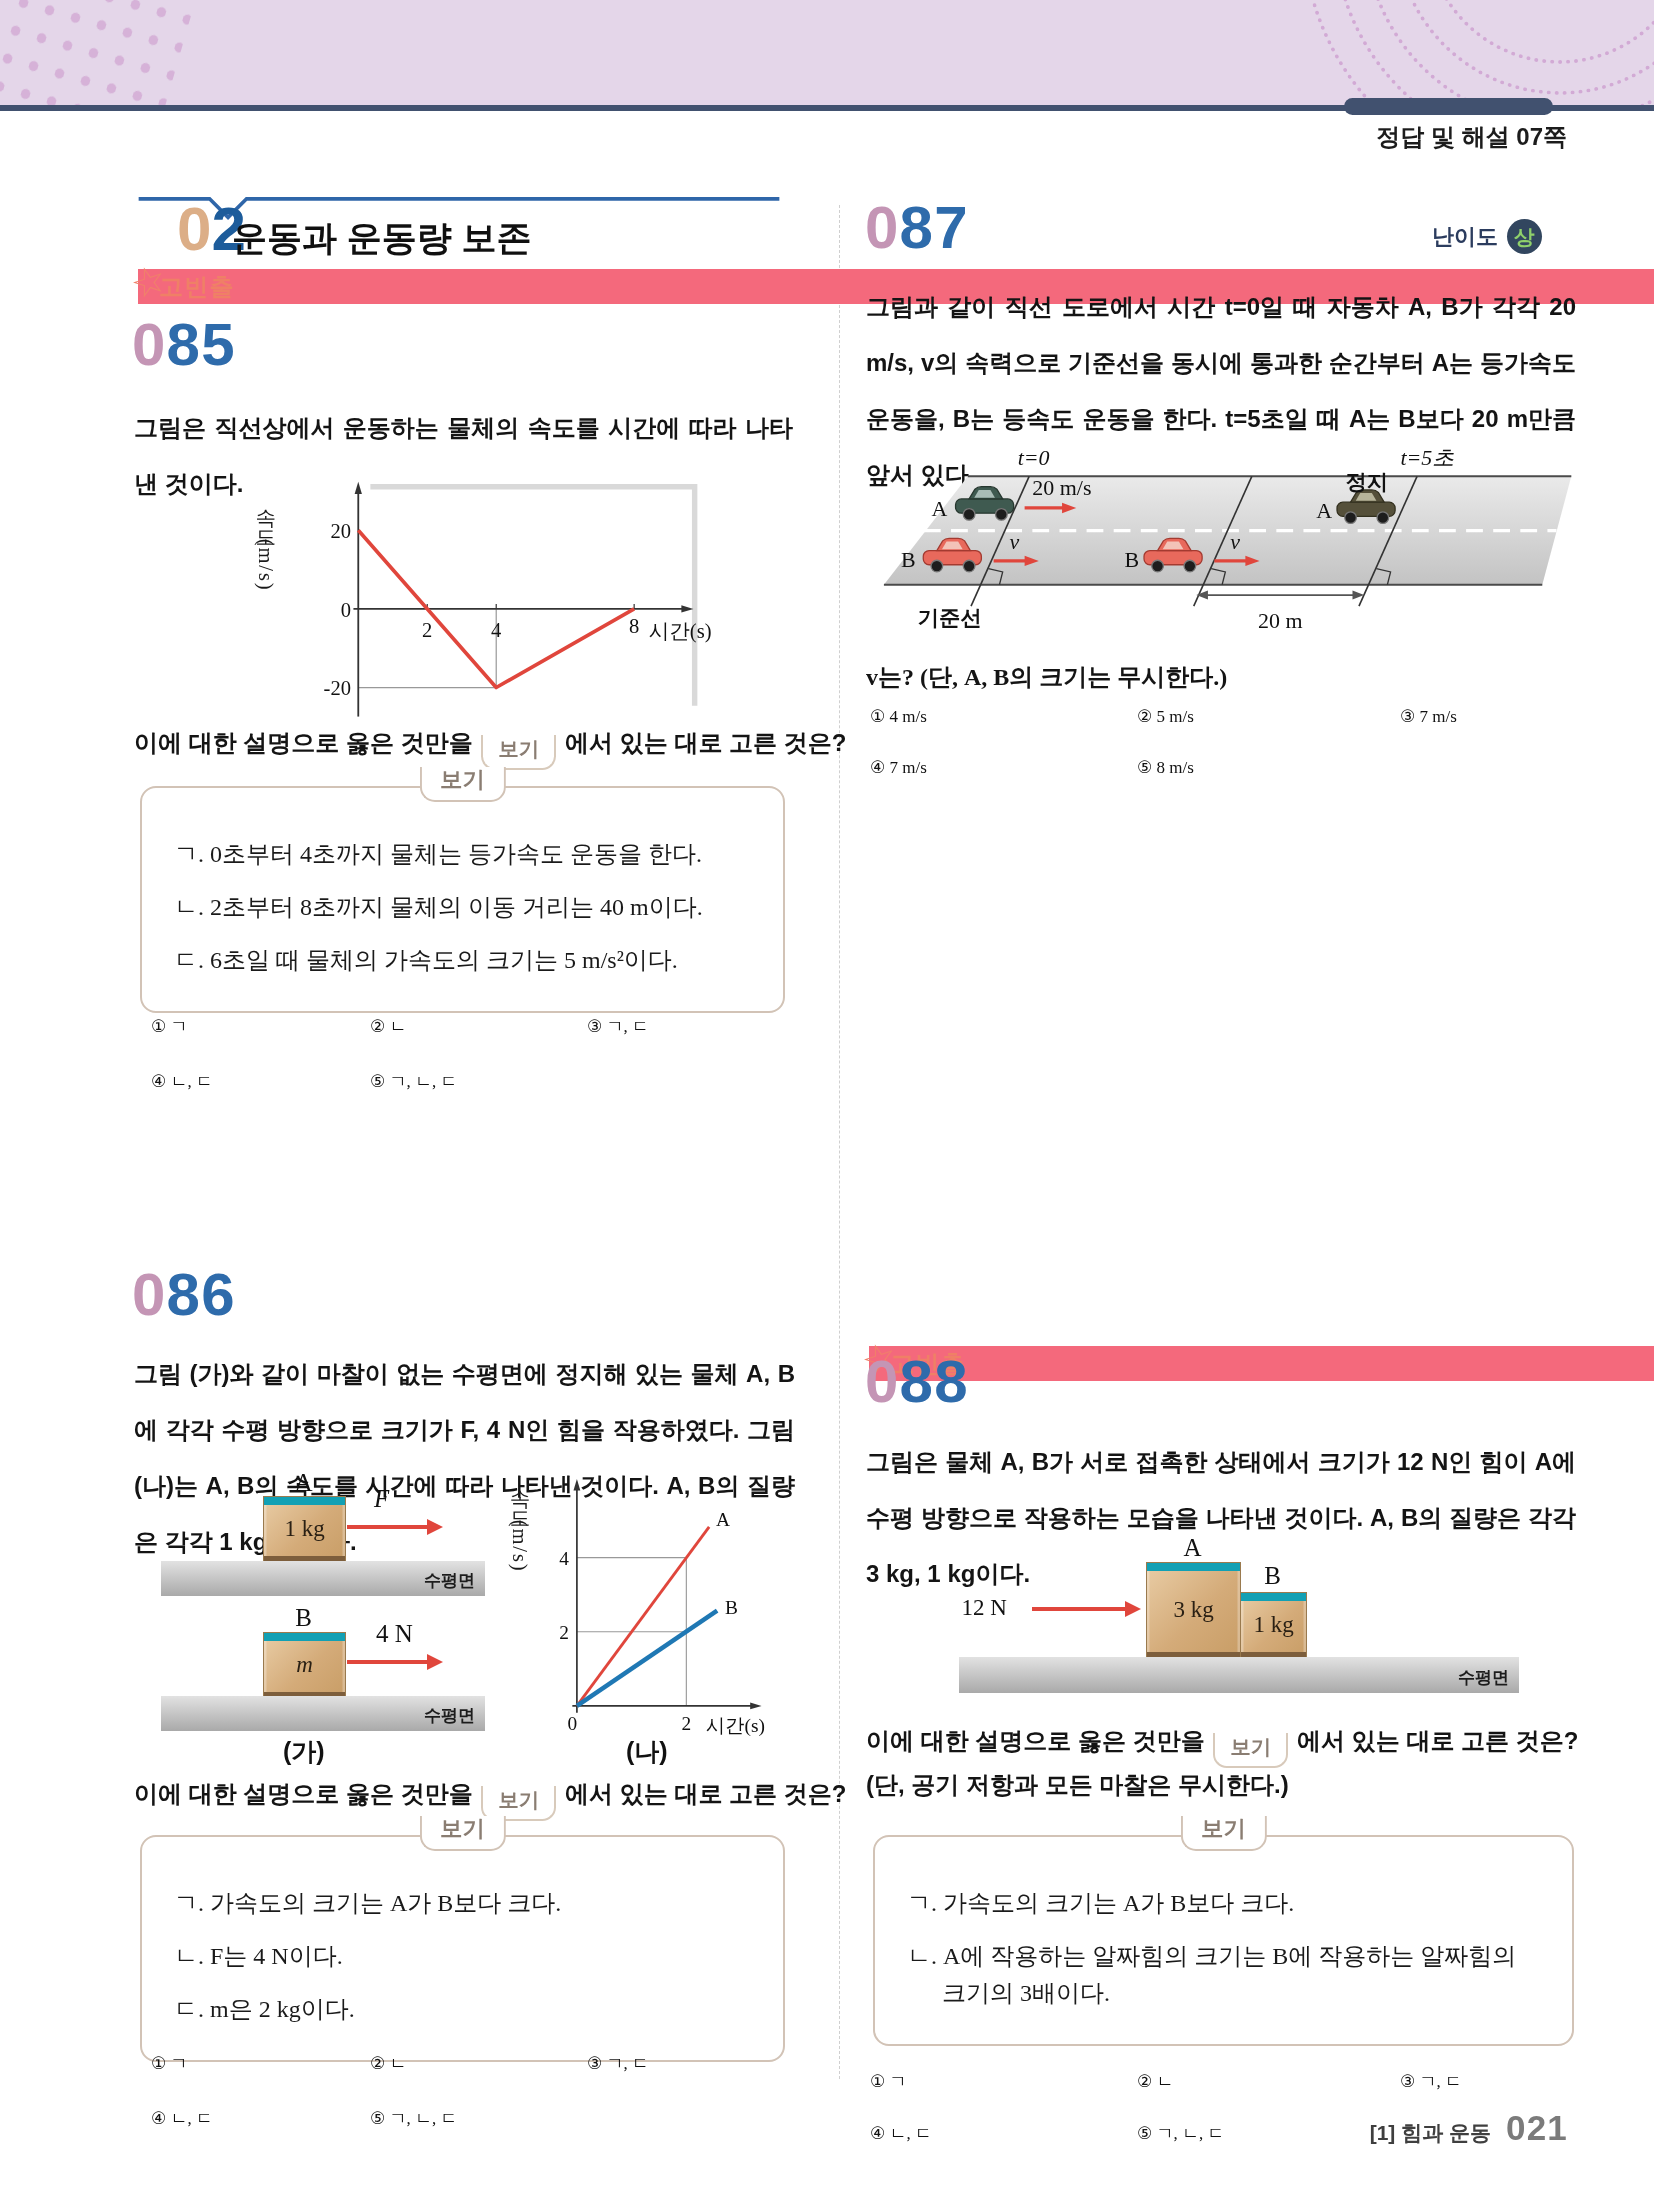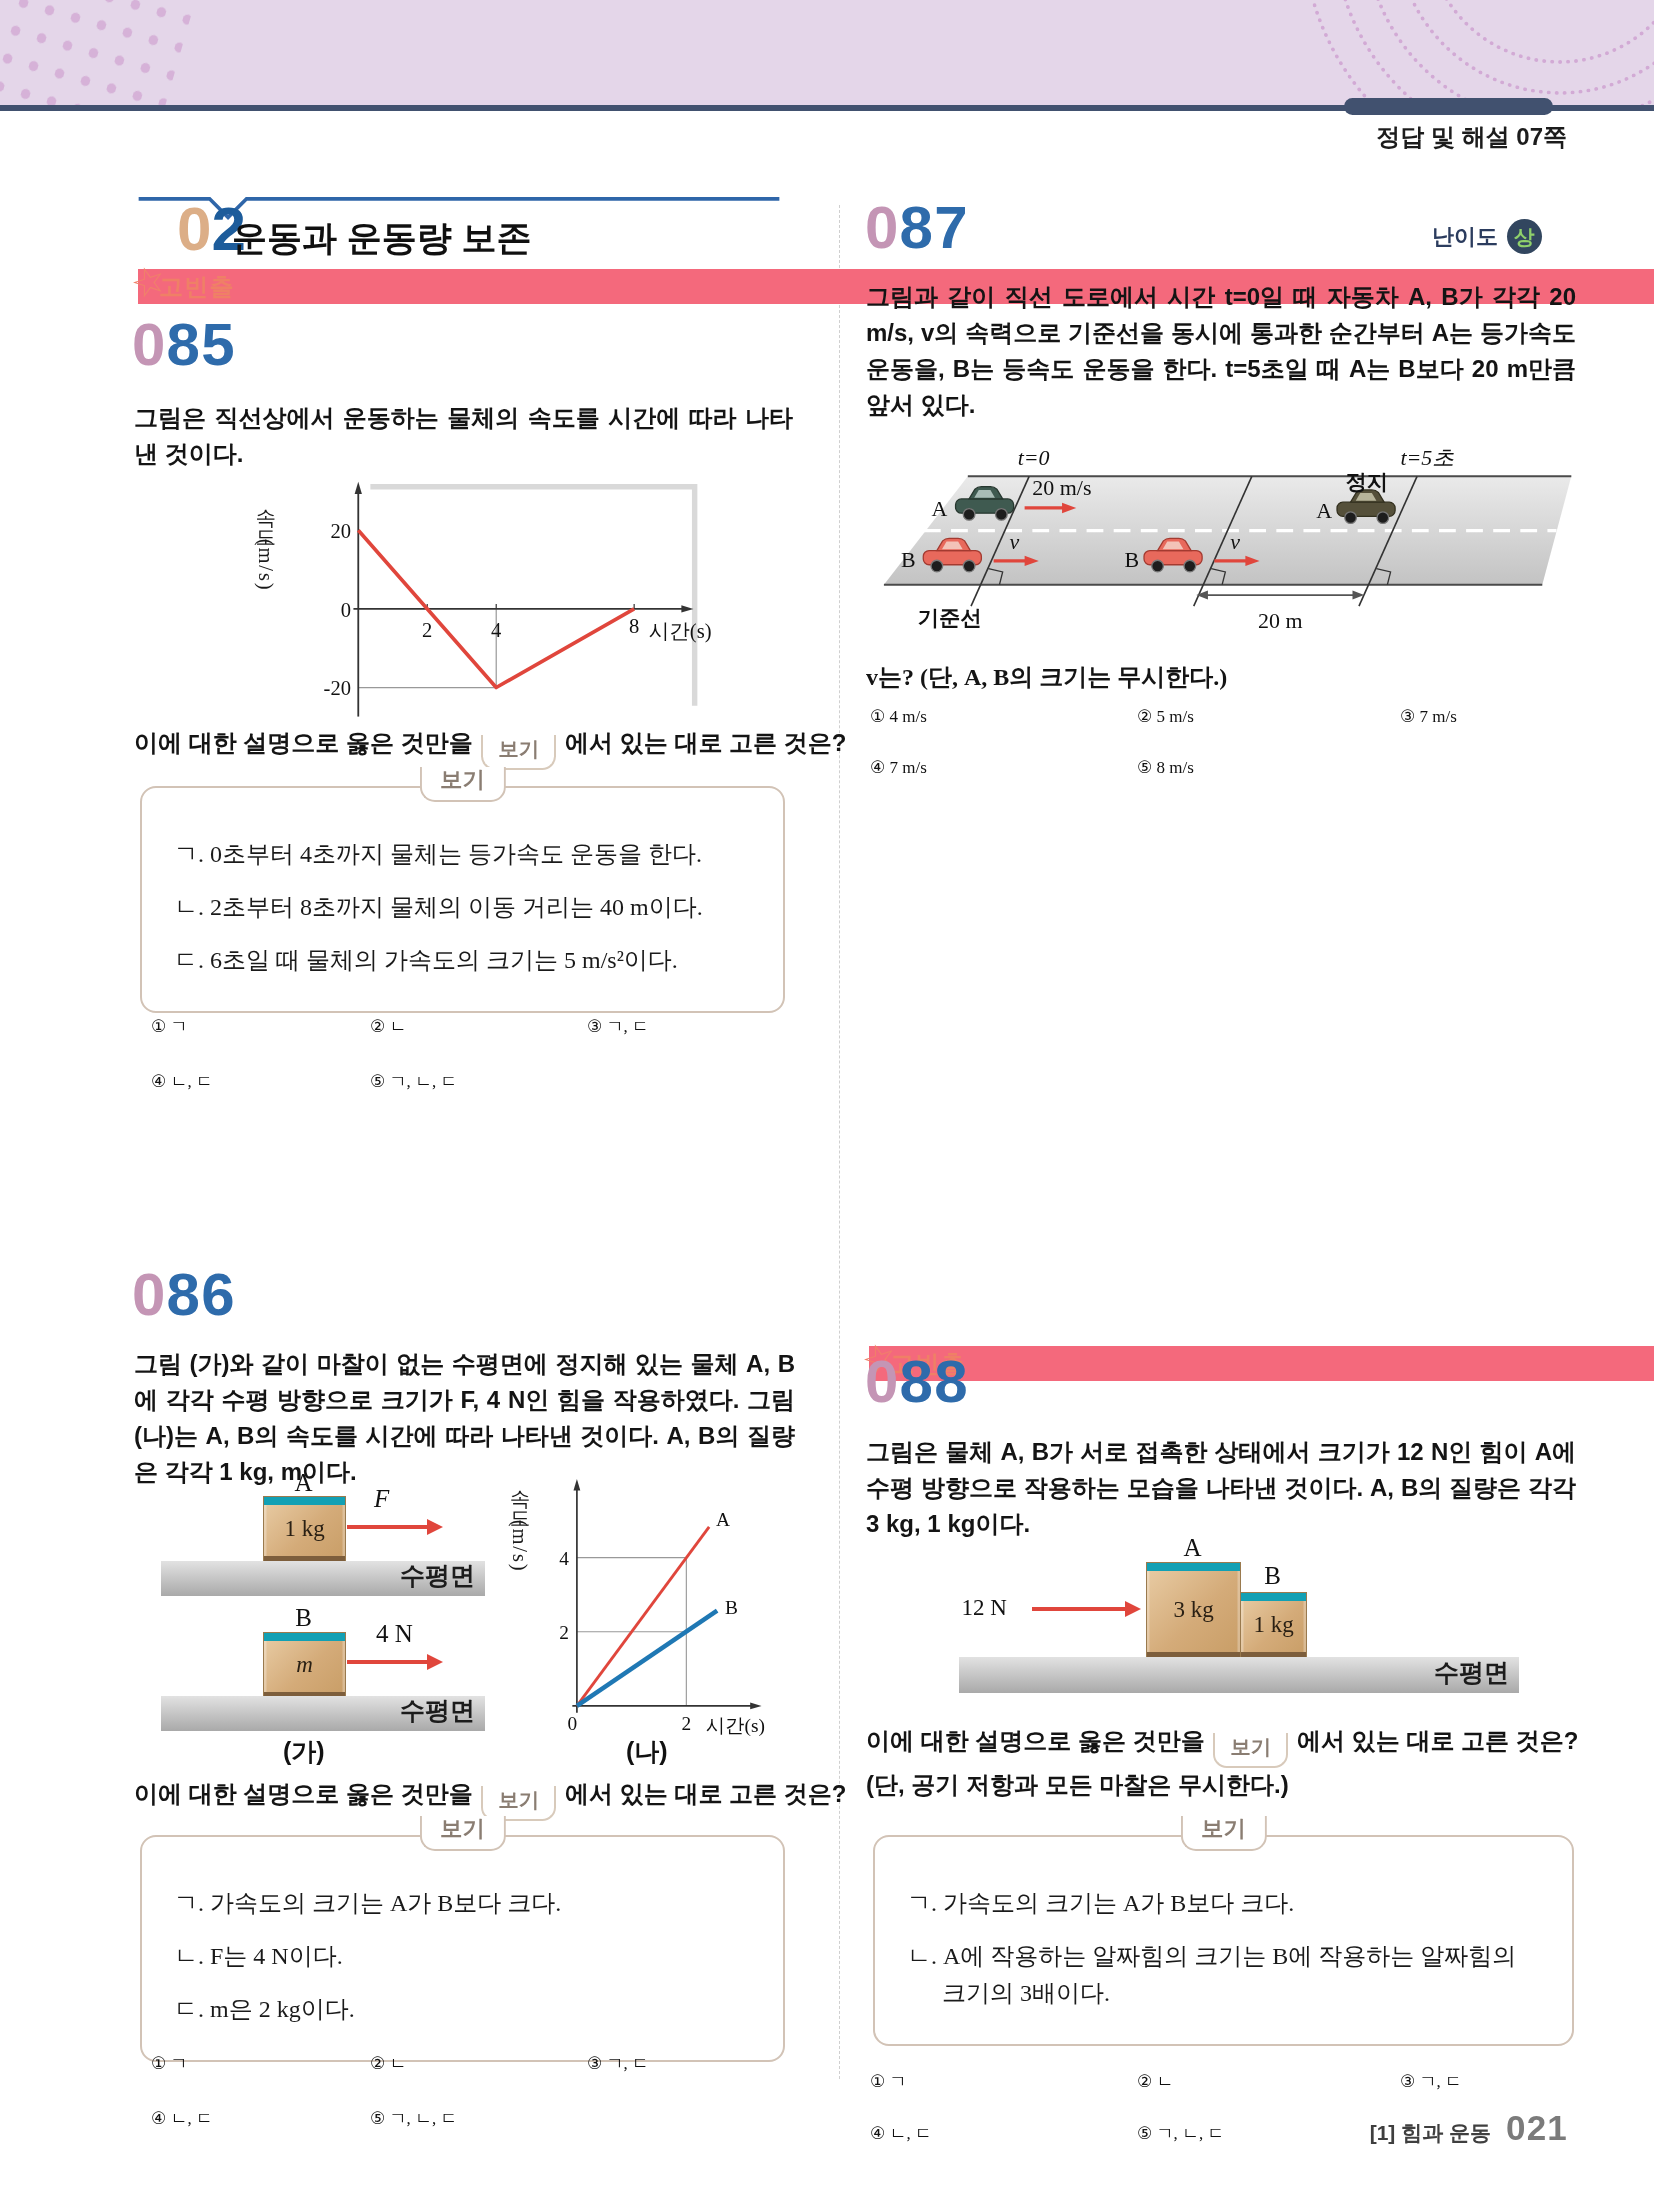--- a/index.html
+++ b/index.html
@@ -15,21 +15,21 @@
   .navy-bar{left:0;top:105px;width:1654px;height:6.2px;background:#41516f;}
   .navy-tab{left:1344px;top:98px;width:209px;height:17.4px;border-radius:8.7px;background:#41516f;}
   .header-note{top:121px;right:87px;font-size:24px;font-weight:700;color:#1c1c1c;}
 
   
   .prob-num{font-size:60px;font-weight:800;letter-spacing:1.2px;line-height:1;}
   .prob-num .d0{color:#c495b5;} .prob-num .d1{color:#2e6bab;margin-top:27px;}
   .sec-num{font-size:62px;font-weight:800;line-height:1;}
   .sec-num .d0{color:#dcae87;} .sec-num .d1{color:#1d5c9b;}
   .sec-title{font-size:35px;font-weight:800;color:#101010;}
-  .body-text{font-size:24px;line-height:36px;font-weight:700;color:#141414;text-align:justify;}
+  .body-text{font-size:24px;line-height:56px;font-weight:700;color:#141414;text-align:justify;}
   .serif{font-family:"Liberation Serif","DejaVu Serif","DejaVu Sans",serif;}
   .ask-line{font-size:24px;font-weight:700;color:#141414;white-space:nowrap;}
   .chip{display:inline-block;border:2.5px solid #d8cabb;border-top:none;border-radius:0 0 13.7px 13.7px;
         padding:0 15px 5px;font-size:20.5px;color:#8a7d72;font-weight:700;margin:0 8.7px;
         transform:translateY(5px);background:#fff;}
   .bogi-box{border:2.5px solid #d2c3b6;border-radius:16px;background:#fff;}
   .bogi-tab{position:absolute;top:-21px;left:50%;transform:translateX(-50%);background:#fff;
         border:2.5px solid #d2c3b6;border-top:none;border-radius:0 0 15px 15px;
         padding:0 18.7px 6.2px;font-size:22.4px;font-weight:700;color:#8a7d72;line-height:1.2;}
   .bogi-items{padding:32px 30px 16px 32px;}
@@ -50,21 +50,21 @@
   
   .vlabel{writing-mode:vertical-rl;font-family:"Liberation Serif","DejaVu Serif",serif;
           font-size:20.5px;color:#1a1a1a;letter-spacing:1.9px;}
   .block{position:absolute;background:linear-gradient(135deg,#e9cda6,#d4ab79 55%,#c89d66);
          border:1.9px solid #9a7a4e;box-shadow:inset 0 0 0 2.5px rgba(255,255,255,.28);}
   .block::before{content:"";position:absolute;left:0;right:0;top:0;height:8px;background:#12a0b4;}
   .block::after{content:"";position:absolute;left:0;right:0;bottom:0;height:6.2px;background:#7d5e3c;}
   .block .mass{position:absolute;left:0;right:0;top:50%;transform:translateY(-54%);
          text-align:center;font-family:"Liberation Serif","DejaVu Serif",serif;font-size:23px;color:#2a2014;}
   .ground{position:absolute;background:linear-gradient(180deg,#e2e2e2,#a9a9a9);}
-  .glabel{position:absolute;right:10px;bottom:3.7px;font-weight:700;font-size:25px;color:#1c1c1c;}
+  .glabel{position:absolute;right:10px;bottom:3.7px;font-weight:700;font-size:17px;color:#1c1c1c;}
   .figlab{position:absolute;font-family:"Liberation Serif","DejaVu Serif",serif;font-size:25px;color:#111;}
   .rarrow{position:absolute;height:3.7px;background:#e0463c;}
   .rarrow::after{content:"";position:absolute;right:-16px;top:-6.2px;border-left:16px solid #e0463c;
          border-top:8px solid transparent;border-bottom:8px solid transparent;}
   .caption{position:absolute;font-size:25px;font-weight:700;color:#111;}
   .divider{border-left:1.2px dashed #cfcfcf;}
 
   .st-serif{font-family:"Liberation Serif","DejaVu Serif",serif;font-size:34px;fill:#111;}
   .st-it{font-style:italic;}
   .st-sans{font-family:"Liberation Sans",sans-serif;font-weight:700;font-size:33px;fill:#111;}

